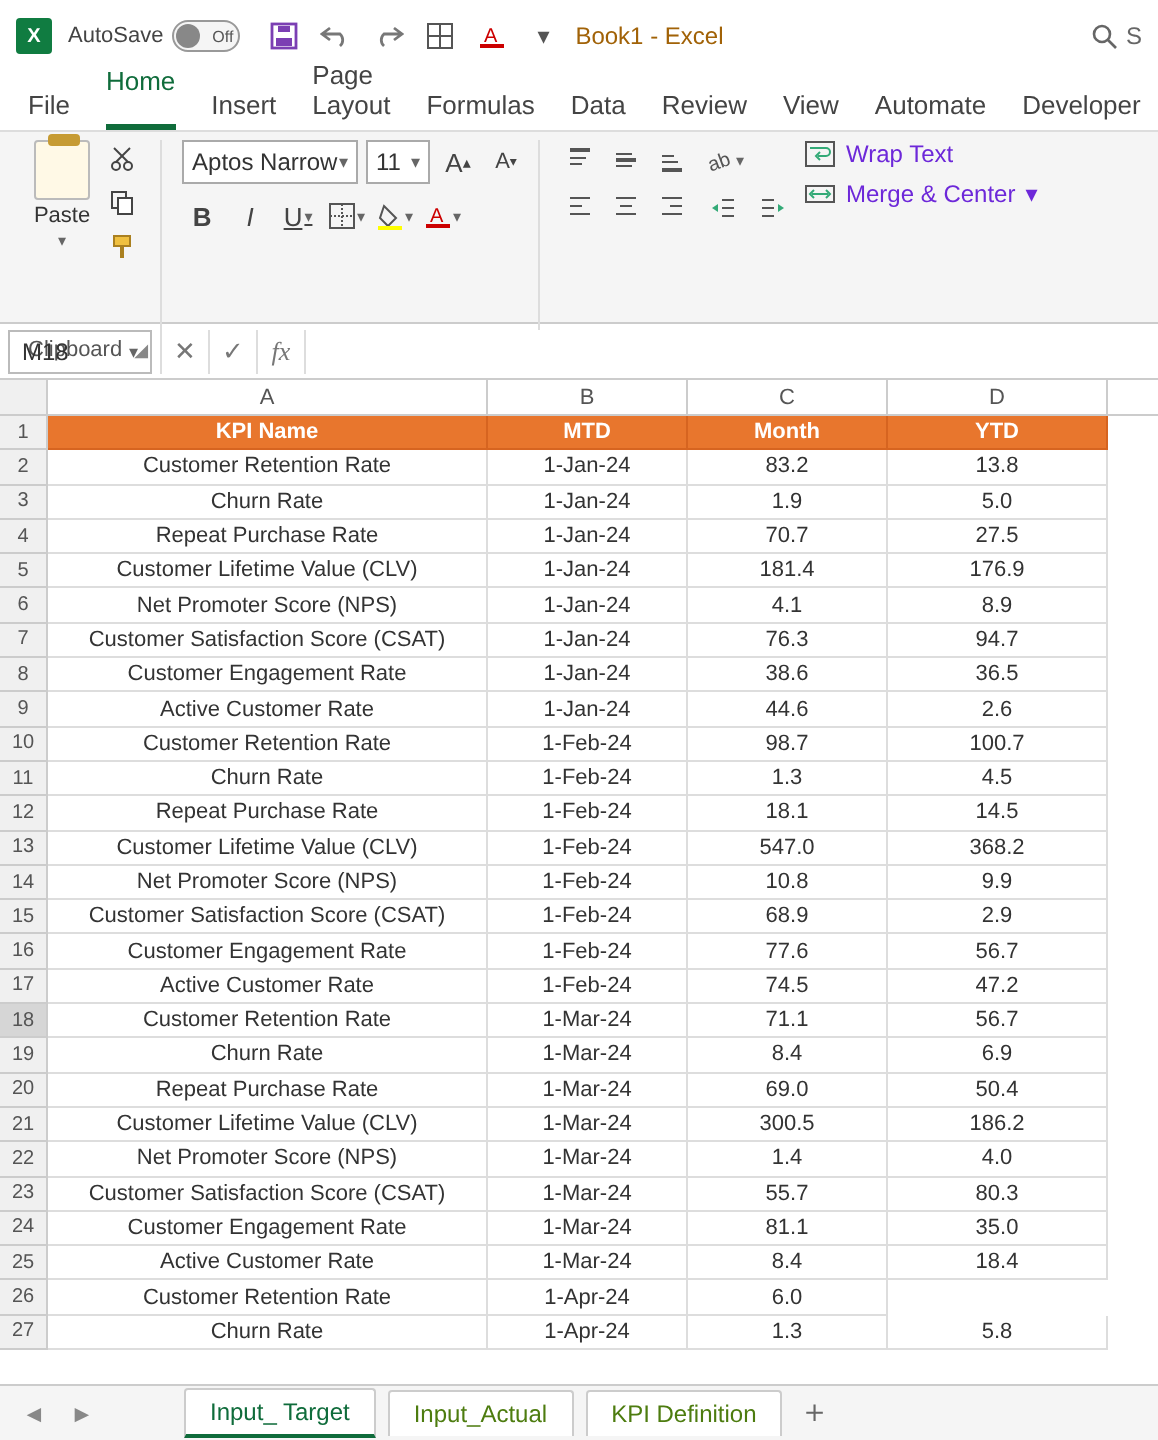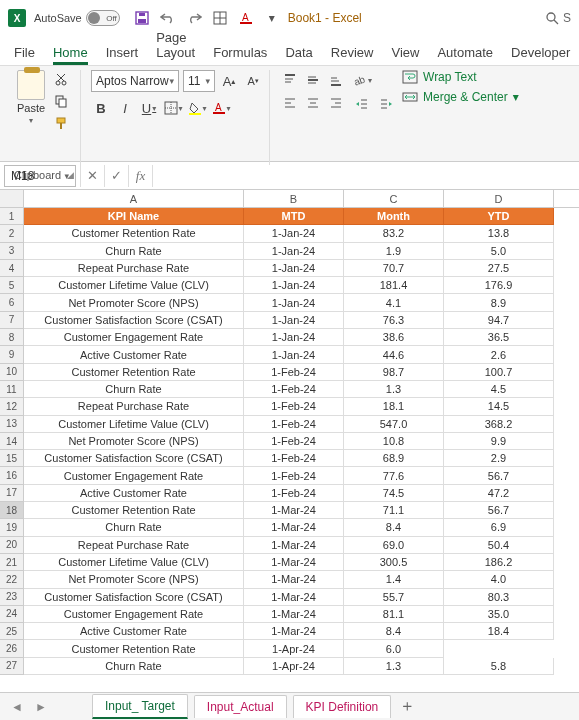--- a/index.html
+++ b/index.html
@@ -62,21 +62,21 @@
   .ribbon-tabs {
     display:flex; gap:18px;
     padding: 4px 14px 0 14px;
     font-size:13px;
     color:#444;
     border-bottom: 1px solid #ddd;
     height: 30px;
     align-items: flex-end;
   }
   .ribbon-tabs div { padding-bottom:5px; cursor:pointer; }
-  .ribbon-tabs .active { color:#0f6c3b; border-bottom:3px solid #0f6c3b; font-weight:500; padding-bottom:2px;}
+  .ribbon-tabs .active { color:#0f6c3b; border-bottom:3px solid #0f6c3b; font-weight:500; padding-bottom:14px;}
   
   .ribbon {
     display:flex;
     background:#f5f5f5;
     border-bottom:1px solid #ccc;
     height: 96px;
     padding: 4px 8px 0 8px;
     gap: 4px;
   }
   .group {
@@ -105,21 +105,21 @@
   .font-name{width:88px;}
   .font-size{width:32px;}
   .row-btns{display:flex;gap:4px;align-items:center;}
   .iconbtn{width:20px;height:20px;display:flex;align-items:center;justify-content:center;color:#444;font-size:13px;border-radius:2px;}
   .iconbtn .caret{font-size:8px;margin-left:1px;color:#666;}
   .bold{font-weight:bold;}
   .italic{font-style:italic;}
   .underline{text-decoration:underline;}
   .align-grid{display:grid;grid-template-columns:repeat(3,20px);grid-template-rows:repeat(2,20px);gap:3px 3px;}
   .align-col2{display:flex;flex-direction:column;gap:4px;}
-  .wrap-merge{display:flex;flex-direction:column;gap:6px;font-size:12px;color:#15803d;}
+  .wrap-merge{display:flex;flex-direction:column;gap:6px;font-size:12px;color:#6d28d9;}
   .wrap-merge .item{display:flex;align-items:center;gap:5px;}
   
   .fbar{
     display:flex;align-items:center;border-bottom:1px solid #ccc;height:28px;background:#fff;
   }
   .name-box{
     width:72px;border:1px solid #bbb;margin:3px 4px;padding:2px 6px;font-size:12px;height:22px;display:flex;align-items:center;justify-content:space-between;
   }
   .fbar-btns{display:flex;gap:0;}
   .fbar-btn{width:24px;height:22px;display:flex;align-items:center;justify-content:center;color:#777;font-size:13px;border-left:1px solid #ddd;}
@@ -135,21 +135,21 @@
   .row{display:flex;height:17.3px;}
   .rowh{width:24px;border-right:1px solid #ccc;border-bottom:1px solid #ccc;background:#f0f0f0;text-align:center;font-size:10px;color:#555;display:flex;align-items:center;justify-content:center;}
   .rowh.sel{background:#d6d6d6;}
   .cell{border-right:1px solid #ddd;border-bottom:1px solid #ddd;font-size:11px;display:flex;align-items:center;justify-content:center;padding:0 4px;color:#333;}
   .hdr-row .cell{background:#e8762d;color:#fff;font-weight:bold;border-right:1px solid #d66420;border-bottom:1px solid #d66420;}
   
   .sheet-strip{
     position:absolute;bottom:0;left:0;right:0;height:28px;background:#f5f5f5;border-top:1px solid #ccc;display:flex;align-items:center;padding:0 8px;gap:6px;font-size:12px;
   }
   .nav-arrow{color:#888;width:18px;text-align:center;cursor:pointer;}
-  .sheet-tab{padding:4px 12px;border:1px solid #ccc;border-bottom:none;background:#fff;color:#be185d;cursor:pointer;border-radius:2px 2px 0 0;}
+  .sheet-tab{padding:4px 12px;border:1px solid #ccc;border-bottom:none;background:#fff;color:#4d7c0f;cursor:pointer;border-radius:2px 2px 0 0;}
   .sheet-tab.active{background:#fff;color:#0f6c3b;border-bottom:2px solid #0f6c3b;font-weight:500;}
   .add-sheet{color:#666;font-size:16px;width:20px;text-align:center;cursor:pointer;}
   svg{display:block;}
 </style>
 </head>
 <body>
 
 <div class="titlebar">
   <div class="excel-icon">X</div>
   <div class="autosave-wrap">

